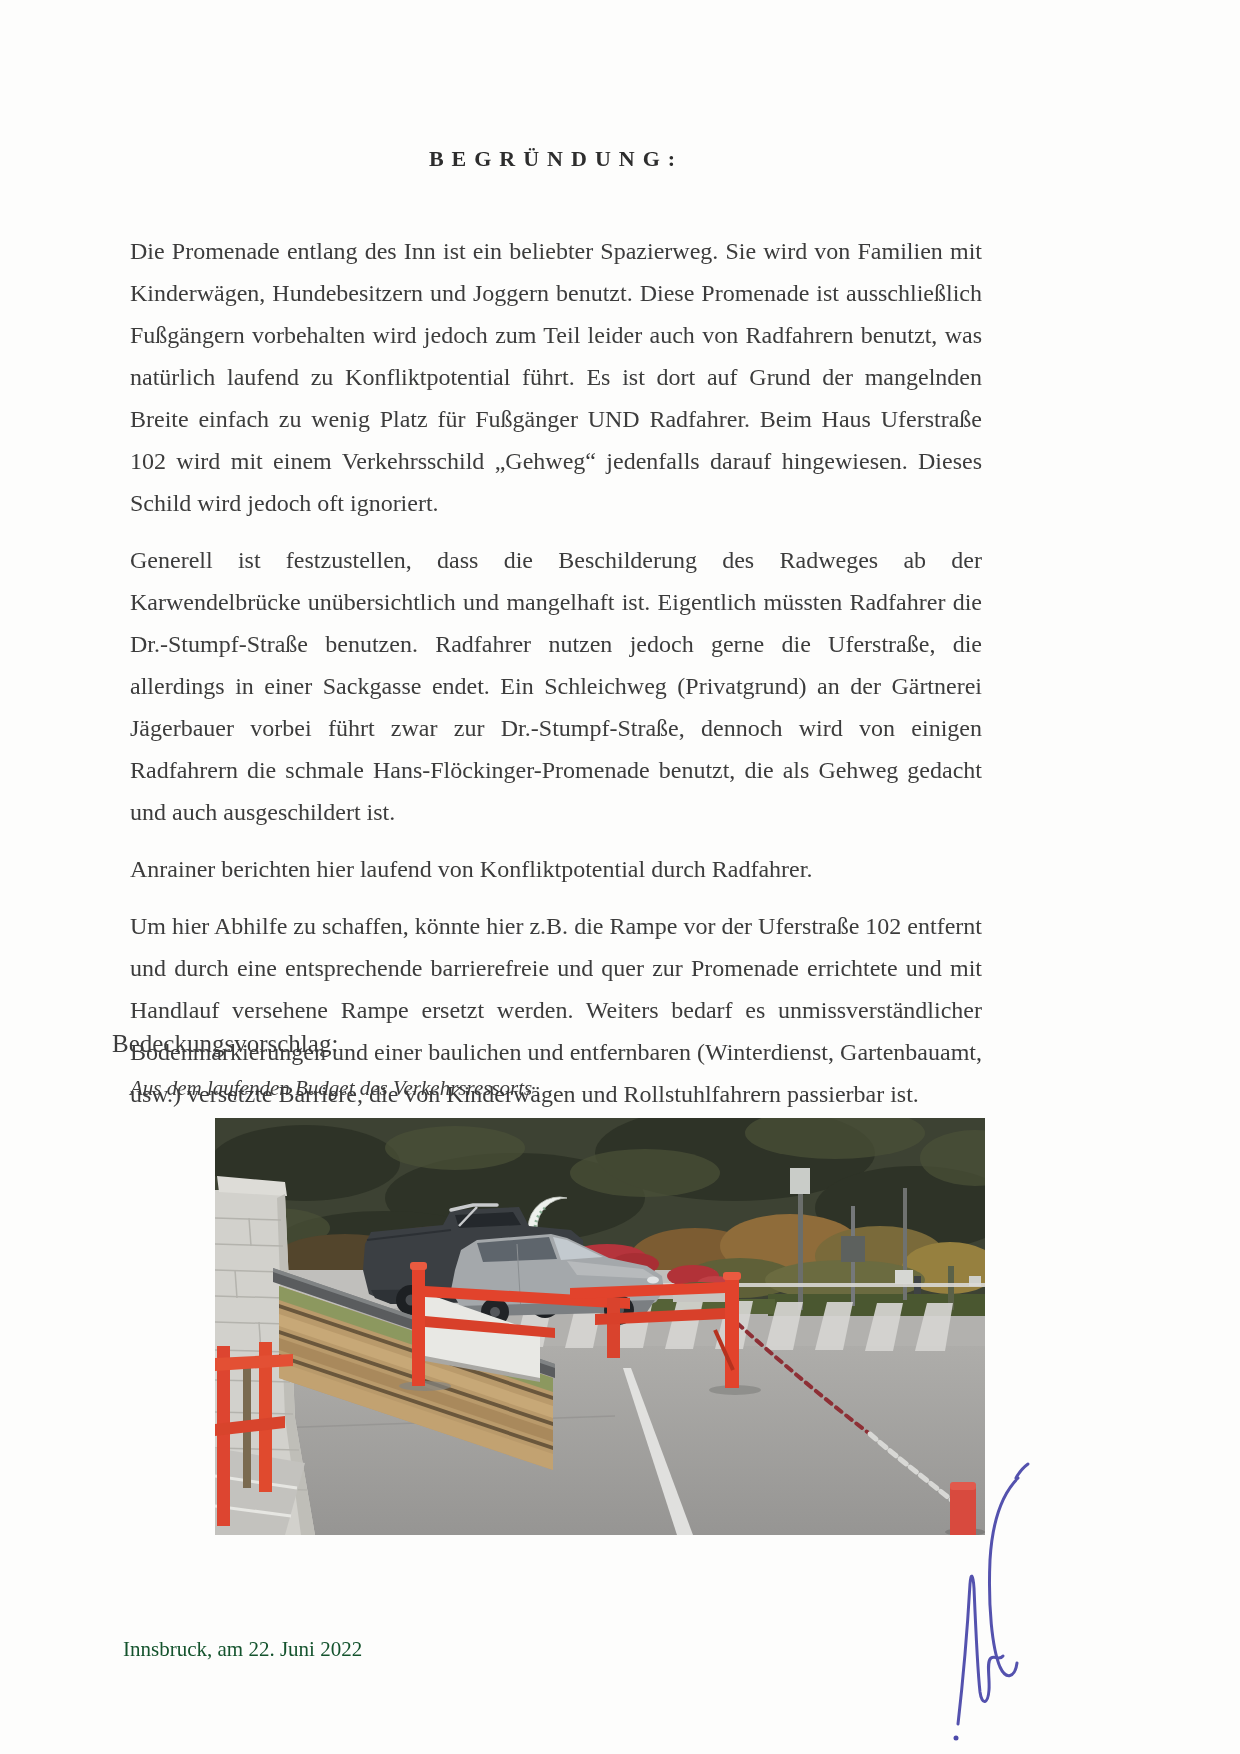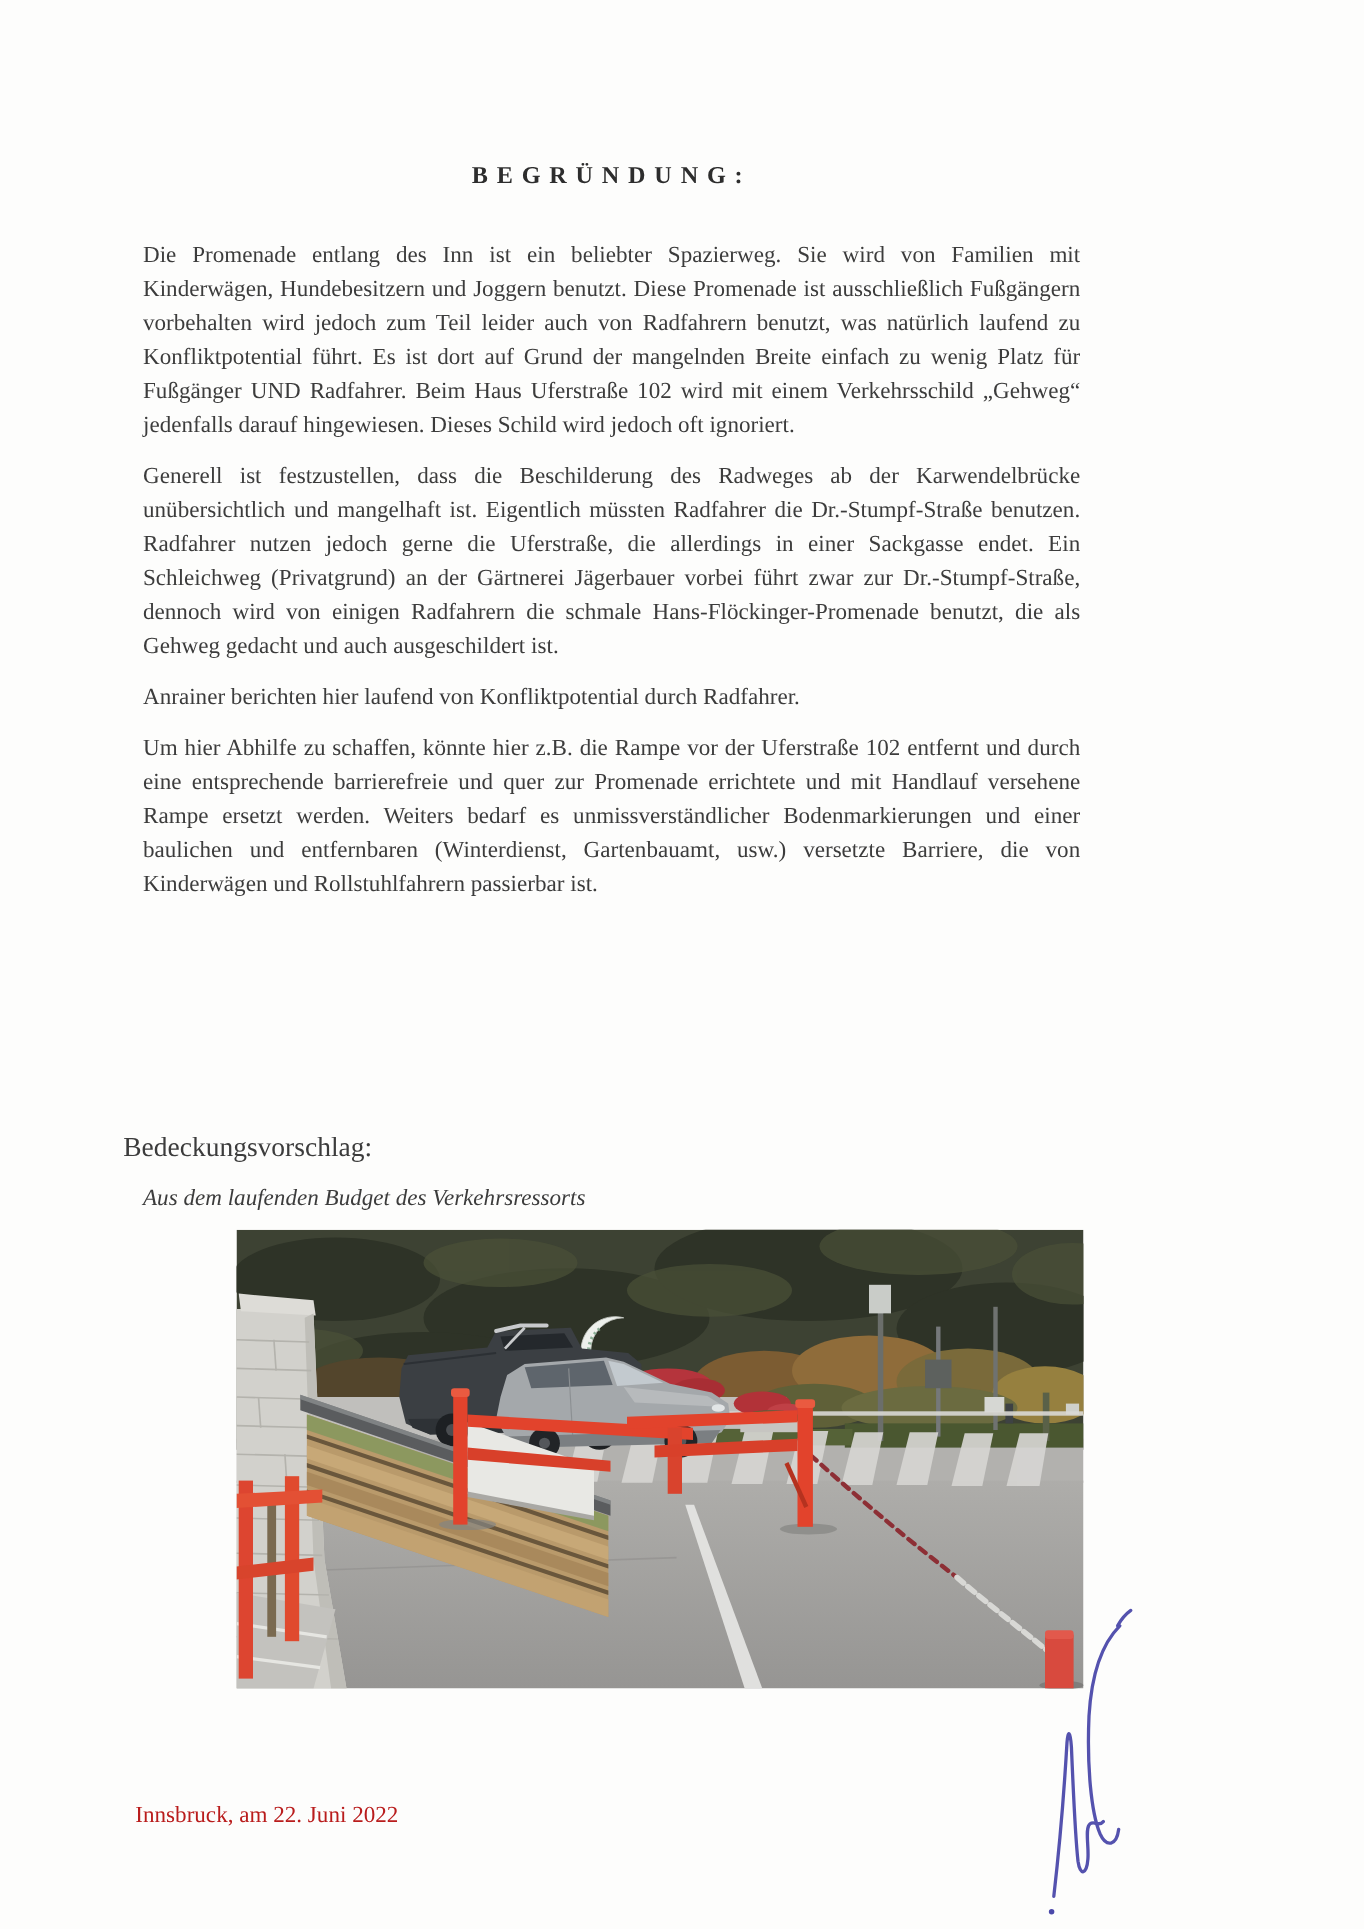--- a/index.html
+++ b/index.html
@@ -12,22 +12,22 @@
     color:#3c3c3c;
     overflow:hidden;
   }
   .doc-title{
     position:absolute;left:130px;top:146px;width:852px;
     text-align:center;
     font-size:22px;font-weight:bold;letter-spacing:8px;
     color:#2d2d2d;margin:0;
   }
   .text-col{
-    position:absolute;left:130px;top:216px;width:852px;
-    font-size:21px;line-height:31px;
+    position:absolute;left:130px;top:230px;width:852px;
+    font-size:24px;line-height:42px;
   }
   .text-col p{
     margin:0 0 15px 0;
     text-align:justify;
     text-justify:inter-word;
   }
   .funding-label{
     position:absolute;left:112px;top:1030px;
     font-size:25px;
   }
@@ -38,21 +38,21 @@
   .figure{
     position:absolute;left:215px;top:1118px;width:770px;height:417px;margin:0;
   }
   .figure svg{display:block;}
   .figure-caption{
     position:absolute;left:222px;top:1548px;
     font-size:20px;color:#3b3b3b;
   }
   .date-line{
     position:absolute;left:123px;top:1637px;
-    font-size:21px;color:#b91c1c;
+    font-size:21px;color:#14532d;
   }
   .signature{
     position:absolute;left:930px;top:1448px;width:120px;height:300px;
   }
 </style>
 </head>
 <body>
 
 <div class="page">
 

